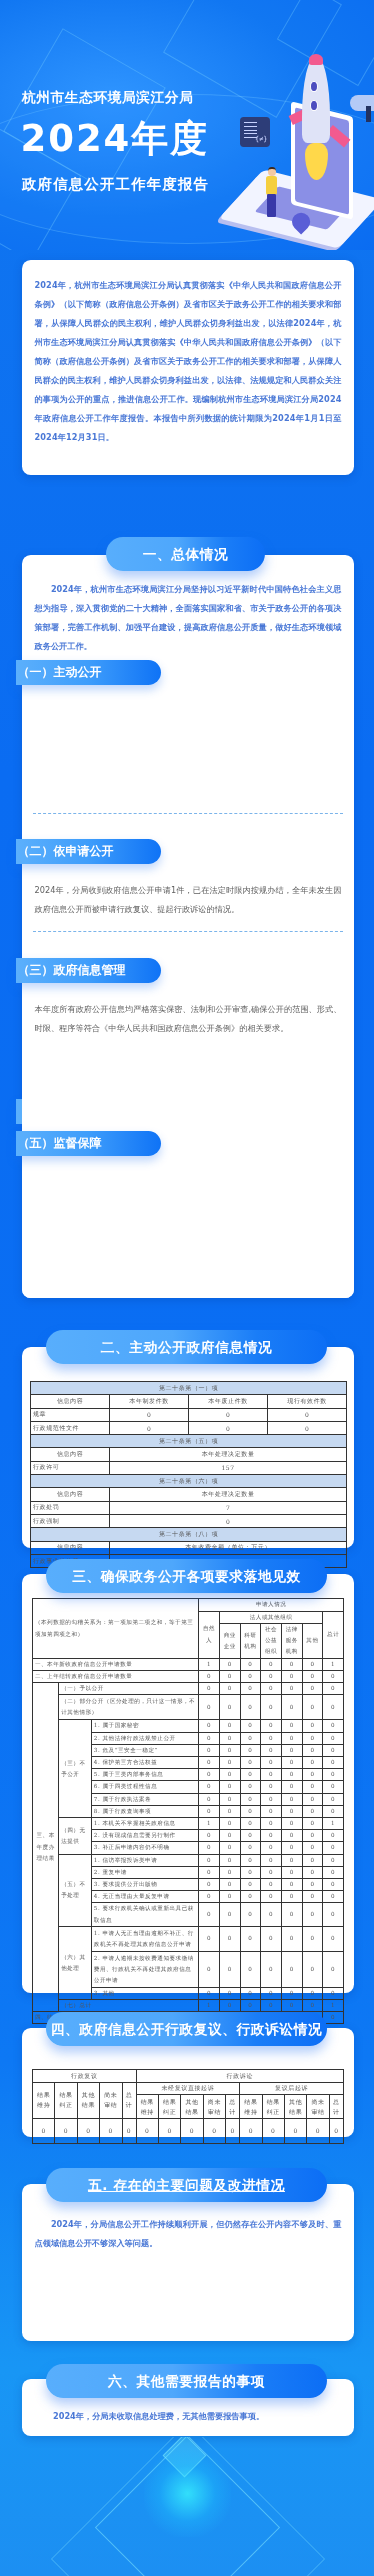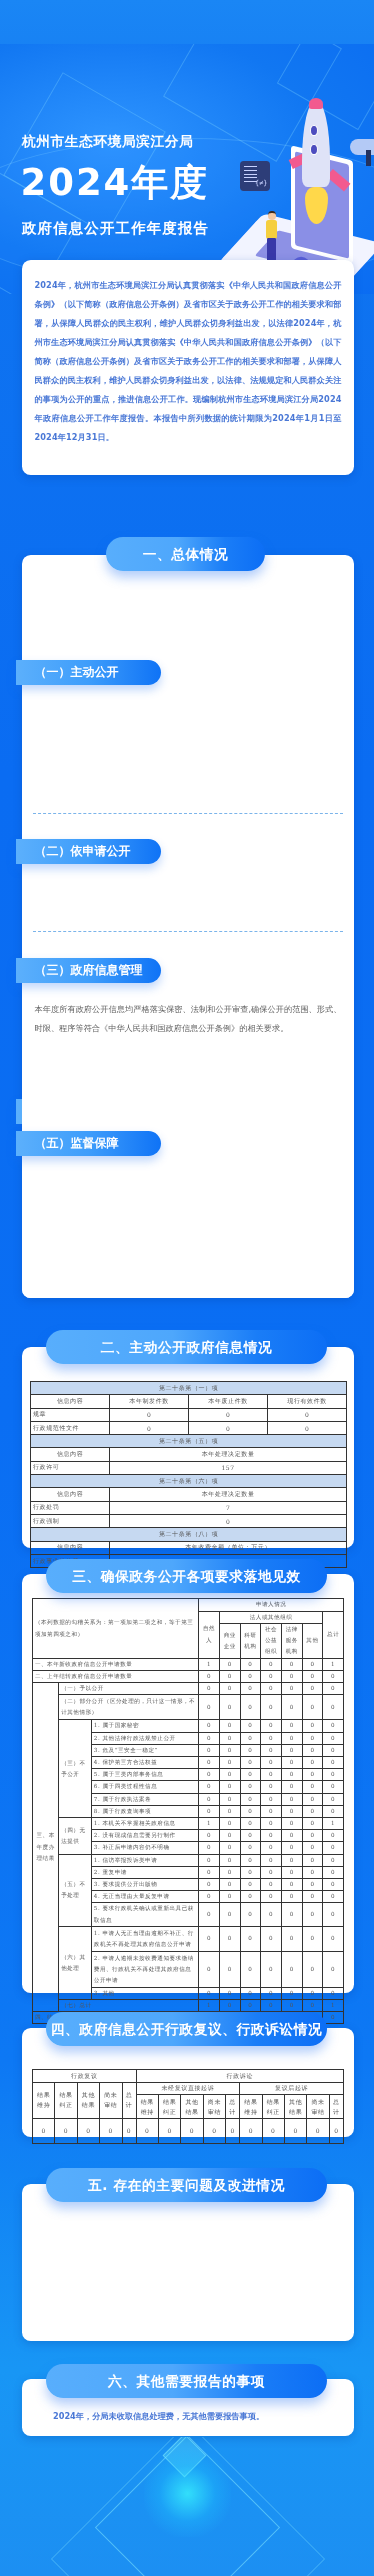--- a/index.html
+++ b/index.html
@@ -9,21 +9,20 @@
     background: linear-gradient(180deg, #1a86f5 0%, #0f74f0 8%, #0a6cf2 30%, #0a6ef3 55%, #0d78f4 80%, #1896f5 92%, #1c8ff2 100%);
     position: relative;
     height: 2576px;
     overflow: hidden;
   }
   
   .hero {
     position: absolute; left: 0; top: 0; width: 375px; height: 250px;
     background: radial-gradient(ellipse at 30% 40%, #2f95ff 0%, #1177f2 55%, #0a6cf2 100%);
     overflow: hidden;
-    margin-top: 44px;
   }
   .hex { position: absolute; border: 0.9px solid rgba(120, 210, 255, .35); transform: rotate(30deg); }
   .hero-ring {
     position: absolute; left: -50px; top: 94px; width: 475px; height: 150px;
     border-radius: 50%; border: 1.2px solid rgba(140, 220, 255, .25);
     background: rgba(40,140,255,.18);
   }
   .hero-subtitle-top {
     position: absolute; left: 22px; top: 89px;
     font-size: 13.7px; font-weight: bold; color: #ffffff; letter-spacing: 0.6px;
@@ -100,21 +99,21 @@
     background: linear-gradient(90deg, #58aefc 0%, #4ea7fc 45%, #1a7df7 75%, #0c6ef5 100%);
     box-shadow: 0 6.2px 11.2px rgba(30, 110, 240, .35);
     color: #fff; font-size: 13.7px; font-weight: bold; text-align: center; line-height: 34px; letter-spacing: 0.6px;
   }
   .badge-sec1 { left: 106px; width: 159px; }
   .sub-badge {
     position: absolute; left: -5.6px; width: 145px; height: 25px;
     border-radius: 0 12.5px 12.5px 0;
     background: linear-gradient(90deg, #5cb0fc 0%, #3e9dfb 50%, #0f73f6 100%);
     box-shadow: 0 5px 10px rgba(30, 110, 240, .28);
-    color: #fff; font-size: 12px; font-weight: bold; line-height: 25px; padding-left: 18px;
+    color: #fff; font-size: 12px; font-weight: bold; line-height: 25px; padding-left: 1px;
   }
   .sub-badge.wide { width: 212px; }
   .sec-para {
     position: absolute; left: 12.5px; width: 307px;
     font-size: 8.2px; line-height: 19px; text-align: justify;
   }
   .blue-para { color: #4a78d6; font-weight: bold; }
   .gray-para { color: #606060; }
   .indent { text-indent: 2em; }
   .dash { position: absolute; left: 11.2px; width: 310px; border-top: 0.6px dashed #7bb4ea; }
@@ -180,25 +179,27 @@
     <div class="person-legs"></div>
     <div class="gear-pin"></div>
   </div>
 </div>
 
 <div class="card" style="top:260px;height:215px;">
   <p class="intro-text">2024年，杭州市生态环境局滨江分局认真贯彻落实《中华人民共和国政府信息公开条例》（以下简称（政府信息公开条例）及省市区关于政务公开工作的相关要求和部署，从保障人民群众的民主权利，维护人民群众切身利益出发，以法律2024年，杭州市生态环境局滨江分局认真贯彻落实《中华人民共和国政府信息公开条例》（以下简称（政府信息公开条例）及省市区关于政务公开工作的相关要求和部署，从保障人民群众的民主权利，维护人民群众切身利益出发，以法律、法规规定和人民群众关注的事项为公开的重点，推进信息公开工作。现编制杭州市生态环境局滨江分局2024年政府信息公开工作年度报告。本报告中所列数据的统计期限为2024年1月1日至2024年12月31日。</p>
 </div>
 
 <div class="card" style="top:555px;height:743px;">
+  <p class="sec-para blue-para indent" style="top:25px;">2024年，杭州市生态环境局滨江分局坚持以习近平新时代中国特色社会主义思想为指导，深入贯彻党的二十大精神，全面落实国家和省、市关于政务公开的各项决策部署，完善工作机制、加强平台建设，提高政府信息公开质量，做好生态环境领域政务公开工作。</p>
 
   <div class="sub-badge" style="top:105px;">（一）主动公开</div>
   <div class="dash" style="top:258px;"></div>
 
   <div class="sub-badge" style="top:284px;">（二）依申请公开</div>
+  <p class="sec-para gray-para" style="top:326px;">2024年，分局收到政府信息公开申请1件，已在法定时限内按规办结，全年未发生因政府信息公开而被申请行政复议、提起行政诉讼的情况。</p>
   <div class="dash" style="top:376px;"></div>
 
   <div class="sub-badge" style="top:403px;">（三）政府信息管理</div>
   <p class="sec-para gray-para" style="top:445px;">本年度所有政府公开信息均严格落实保密、法制和公开审查,确保公开的范围、形式、时限、程序等符合《中华人民共和国政府信息公开条例》的相关要求。</p>
   <div class="dash" style="top:512px;"></div>
 
   <div class="sub-badge wide" style="top:544px;">（四）政府系信息公开平台建设</div>
   <p class="sec-para gray-para" style="top:585px;">积极推进政府信息公开平台标准化、规范化建设，将门户网站作为政务公开重要载体，切实加强网站内容建设和信息发布审核，确保网站栏目内容准确、发布规范、更新及时，方便公众查阅信息，便于社会公众快速准确获取所需信息。</p>
   <div class="dash" style="top:669px;"></div>
 </div>
@@ -619,22 +620,23 @@
       <td>0</td>
       <td>0</td>
       <td>0</td>
     </tr>
   </tbody>
     </table>
 </div>
 <div class="section-badge" style="top:2012px;">四、政府信息公开行政复议、行政诉讼情况</div>
 
 <div class="card" style="top:2184px;height:157px;">
-</div>
-<div class="section-badge" style="top:2168px;">五. 存在的主要问题及改进情况</div>
+  <p class="sec-para blue-para indent" style="top:31px;">2024年，分局信息公开工作持续顺利开展，但仍然存在公开内容不够及时、重点领域信息公开不够深入等问题。</p>
+</div>
+<div class="section-badge" style="top:2168px;text-decoration:underline;">五. 存在的主要问题及改进情况</div>
 
 <div class="card" style="top:2379px;height:57px;text-decoration:underline;">
   <p class="sec-para blue-para" style="top:28px;left:31px;width:287px;">2024年，分局未收取信息处理费，无其他需要报告事项。</p>
 </div>
 <div class="section-badge" style="top:2364px;">六、其他需要报告的事项</div>
 
 <div class="bottom-deco">
   <div class="diamond" style="left:122px;top:25px;width:131px;height:131px;"></div>
   <div class="diamond" style="left:91px;top:25px;width:194px;height:194px;border-color:rgba(140,240,255,.3);"></div>
   <div class="diamond" style="left:169px;top:3.1px;width:31px;height:31px;background:rgba(120,255,255,.25);"></div>

